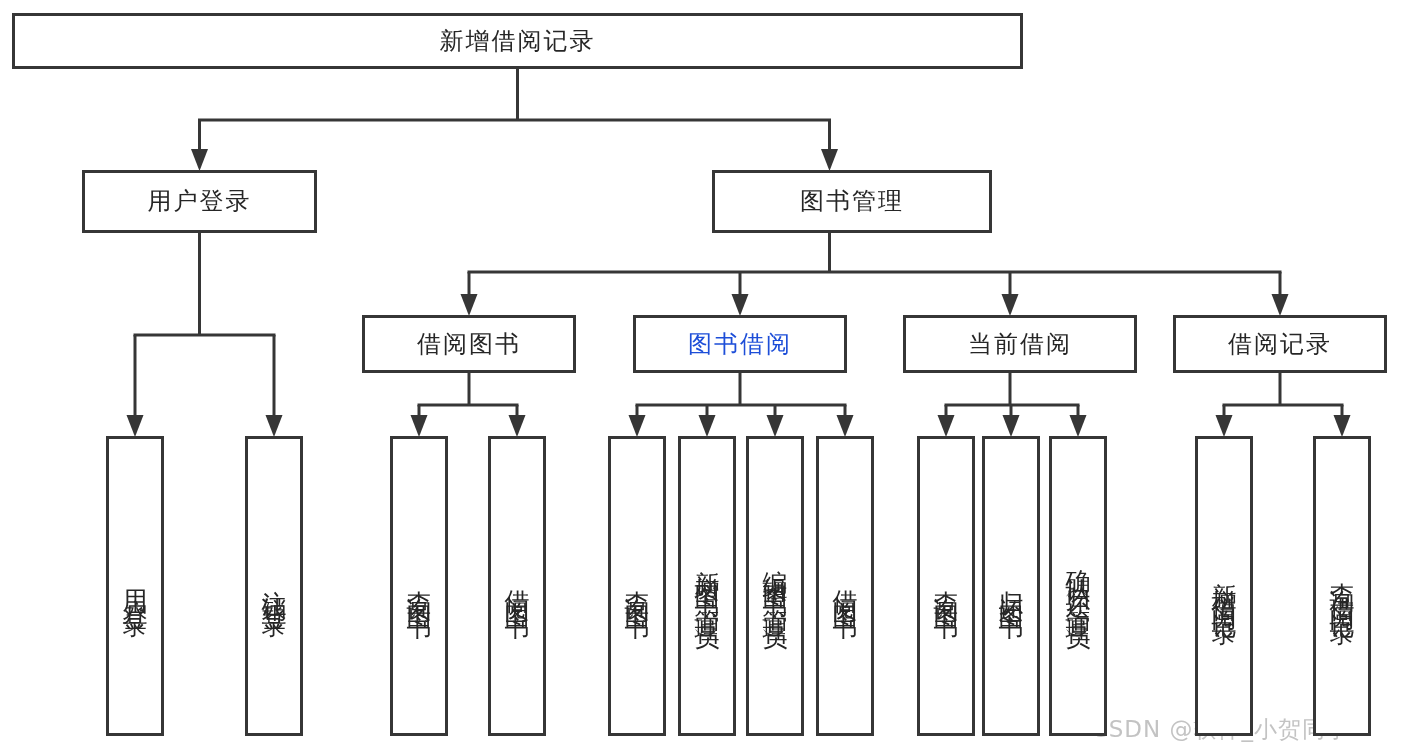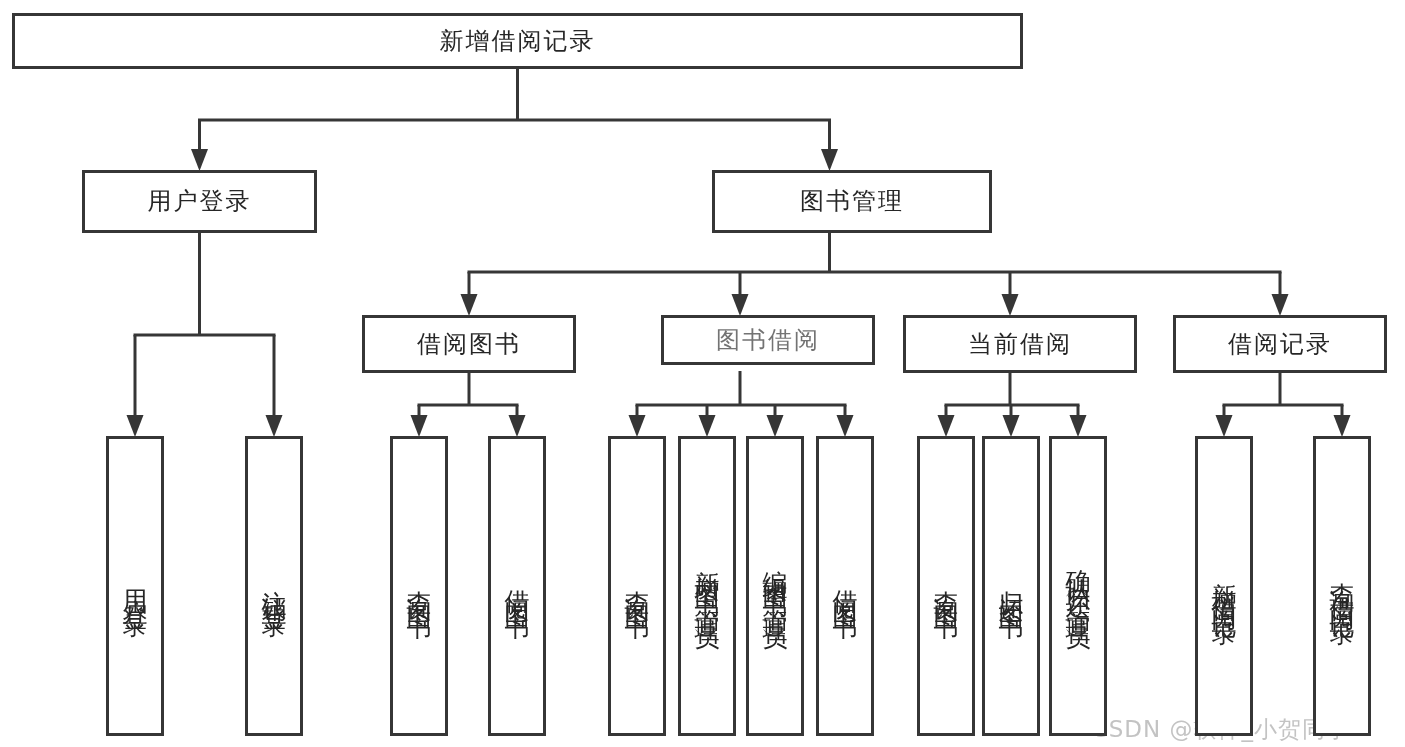--- a/index.html
+++ b/index.html
@@ -115,21 +115,21 @@
     </div>
     <div class="node" style="left: 82px; top: 170px; width: 235px; height: 63px; border-color: rgb(54, 54, 54); background: rgb(255, 255, 255); color: rgb(38, 38, 38);">
       <span class="label">用户登录</span>
     </div>
     <div class="node" style="left: 712px; top: 170px; width: 280px; height: 63px; border-color: rgb(54, 54, 54); background: rgb(255, 255, 255); color: rgb(38, 38, 38);">
       <span class="label">图书管理</span>
     </div>
     <div class="node" style="left: 362px; top: 315px; width: 214px; height: 58px; border-color: rgb(54, 54, 54); background: rgb(255, 255, 255); color: rgb(38, 38, 38);">
       <span class="label">借阅图书</span>
     </div>
-    <div class="node" style="left: 633px; top: 315px; width: 214px; height: 50px; border-color: rgb(54, 54, 54); background: rgb(255, 255, 255); color: #737373; margin-left: 28px;">
+    <div class="node" style="left: 633px; top: 315px; width: 214px; height: 58px; border-color: rgb(54, 54, 54); background: rgb(255, 255, 255); color: #1d4ed8;">
       <span class="label">图书借阅</span>
     </div>
     <div class="node" style="left: 903px; top: 315px; width: 234px; height: 58px; border-color: rgb(54, 54, 54); background: rgb(255, 255, 255); color: rgb(38, 38, 38);">
       <span class="label">当前借阅</span>
     </div>
     <div class="node" style="left: 1173px; top: 315px; width: 214px; height: 58px; border-color: rgb(54, 54, 54); background: rgb(255, 255, 255); color: rgb(38, 38, 38);">
       <span class="label">借阅记录</span>
     </div>
     <div class="node v" style="left: 106px; top: 436px; width: 58px; height: 300px; border-color: rgb(54, 54, 54); background: rgb(255, 255, 255); color: rgb(38, 38, 38);">
       <span class="label">用户登录</span>

